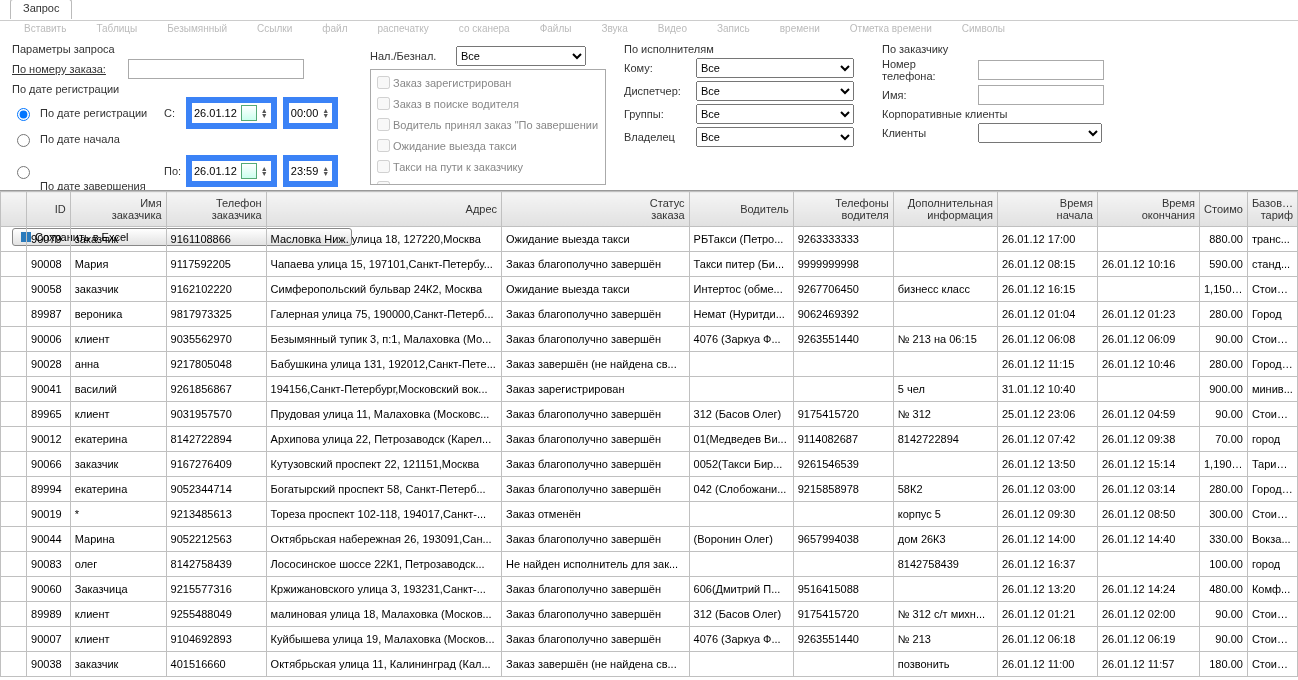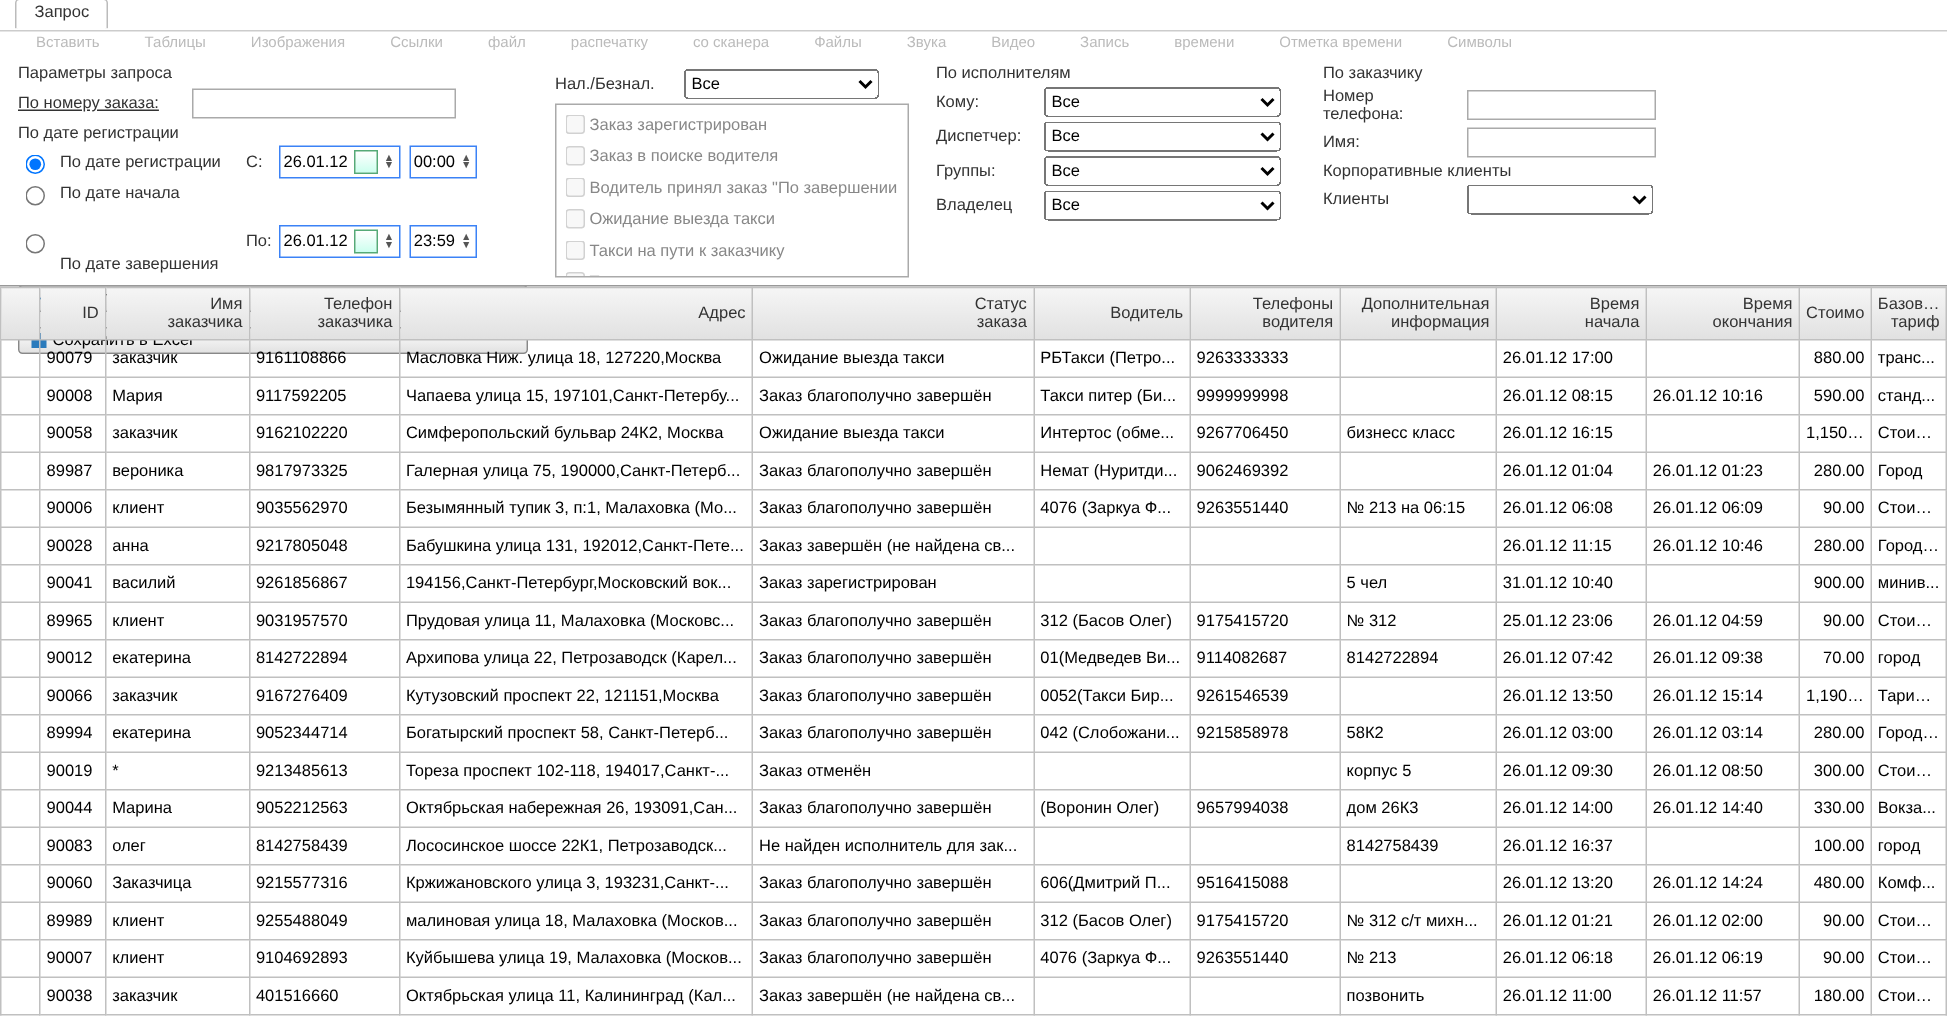--- a/index.html
+++ b/index.html
@@ -9,21 +9,21 @@
   .ribbon-tab.active{background:#fff;border-color:#bbb;border-top-left-radius:3px;border-top-right-radius:3px;color:#333;}
   .filters{padding:8px 12px 6px 12px;display:flex;gap:18px;align-items:flex-start;}
   .lbl{color:#333;}
   .lnk{color:#333;text-decoration:underline;cursor:pointer;}
   input[type=text]{border:1px solid #aaa;height:18px;padding:0 2px;font:inherit;}
   select{height:20px;font:inherit;}
   .btn{background:linear-gradient(#fff,#e2e2e2);border:1px solid #888;border-radius:3px;padding:2px 8px;font:inherit;cursor:pointer;display:inline-flex;align-items:center;gap:4px;}
   .icon-play{width:0;height:0;border-left:7px solid #2b7bbc;border-top:4px solid transparent;border-bottom:4px solid transparent;display:inline-block;}
   .icon-save{width:10px;height:10px;background:#2b7bbc;display:inline-block;position:relative;}
   .date-row{display:flex;align-items:center;gap:6px;margin:2px 0;}
-  .date-input{display:flex;align-items:center;border:1px solid #3b82f6;height:20px;padding:0 2px;gap:4px;}
+  .date-input{display:flex;align-items:center;border:6px solid #3b82f6;height:20px;padding:0 2px;gap:4px;}
   .cal{width:14px;height:14px;background:linear-gradient(#fff,#cfe);border:1px solid #5a7;}
   .spin{width:8px;font-size:7px;line-height:5px;color:#555;}
   .chk{margin-right:4px;}
   .status-list{border:1px solid #aaa;width:230px;height:110px;overflow:auto;padding:2px;}
   .status-list div{display:flex;align-items:center;color:#888;padding:1px 0;}
   .kv{display:flex;align-items:center;margin:3px 0;gap:6px;}
   .kv .lbl{width:66px;}
   .kv2 .lbl{width:90px;}
   .grid-wrap{position:absolute;top:190px;left:0;right:0;bottom:0;overflow:auto;border-top:1px solid #999;}
   table{border-collapse:collapse;font-size:11px;width:1298px;table-layout:fixed;}
@@ -49,21 +49,21 @@
 </head>
 <body>
 
 <div class="app">
   <div class="ribbon">
     <div class="ribbon-tab active">Запрос</div>
   </div>
   <div class="top-menu" id="topmenu">
       <span>Вставить</span>
       <span>Таблицы</span>
-      <span>Изображения</span>
+      <span>Безымянный</span>
       <span>Ссылки</span>
       <span>файл</span>
       <span>распечатку</span>
       <span>со сканера</span>
       <span>Файлы</span>
       <span>Звука</span>
       <span>Видео</span>
       <span>Запись</span>
       <span>времени</span>
       <span>Отметка времени</span>

